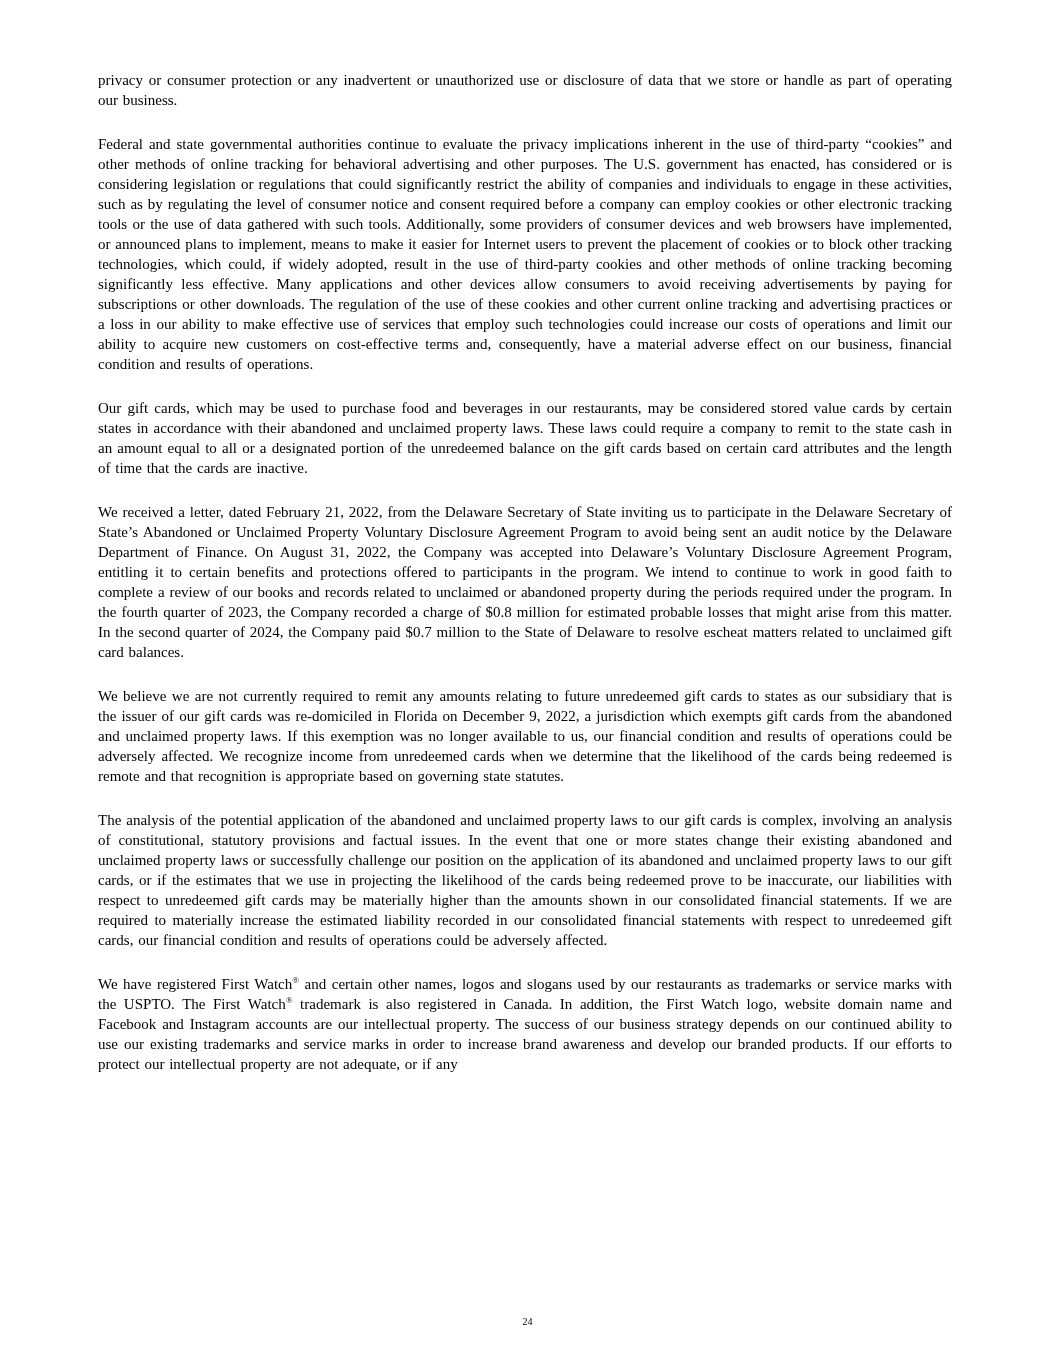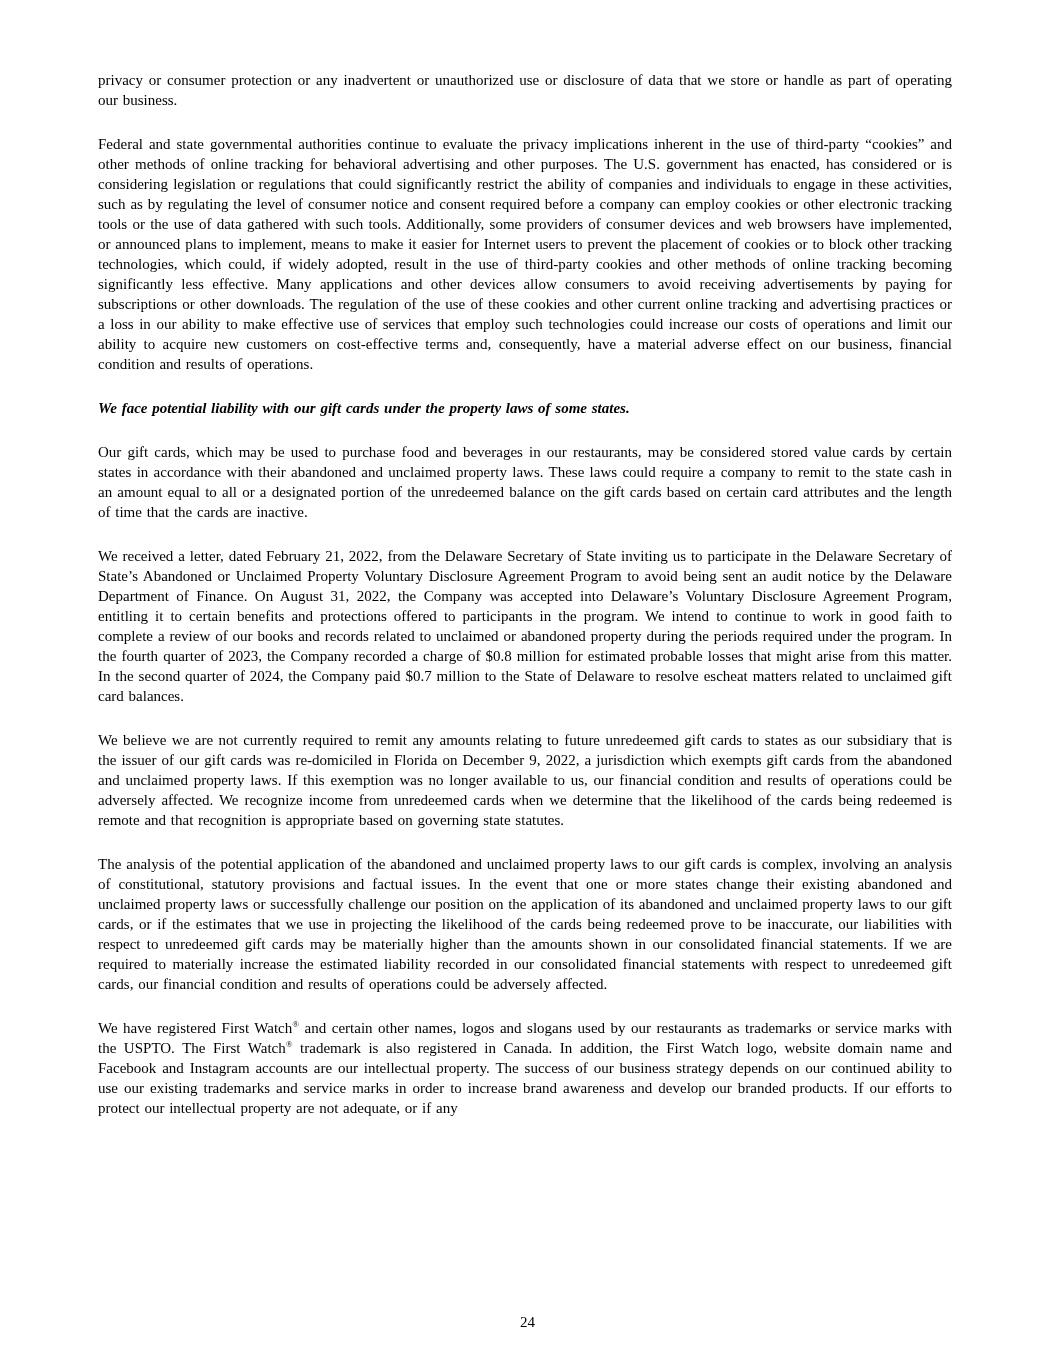--- a/index.html
+++ b/index.html
@@ -33,31 +33,30 @@
     font-size: 9px;
     line-height: 0;
     vertical-align: super;
   }
   .page-footer {
     position: absolute;
     top: 1312px;
     left: 0;
     width: 100%;
     text-align: center;
-    font-size: 15px;
+    font-size: 10px;
     line-height: 20px;
   }
 </style>
 </head>
 <body>
 
 <div class="page-content">
   <div class="block">privacy or consumer protection or any inadvertent or unauthorized use or disclosure of data that we store or handle as part of operating our business.</div>
   <div class="block">Federal and state governmental authorities continue to evaluate the privacy implications inherent in the use of third-party “cookies” and other methods of online tracking for behavioral advertising and other purposes. The U.S. government has enacted, has considered or is considering legislation or regulations that could significantly restrict the ability of companies and individuals to engage in these activities, such as by regulating the level of consumer notice and consent required before a company can employ cookies or other electronic tracking tools or the use of data gathered with such tools. Additionally, some providers of consumer devices and web browsers have implemented, or announced plans to implement, means to make it easier for Internet users to prevent the placement of cookies or to block other tracking technologies, which could, if widely adopted, result in the use of third-party cookies and other methods of online tracking becoming significantly less effective. Many applications and other devices allow consumers to avoid receiving advertisements by paying for subscriptions or other downloads. The regulation of the use of these cookies and other current online tracking and advertising practices or a loss in our ability to make effective use of services that employ such technologies could increase our costs of operations and limit our ability to acquire new customers on cost-effective terms and, consequently, have a material adverse effect on our business, financial condition and results of operations.</div>
-  <div class="block heading">We face potential liability with our gift cards under the property laws of some states.</div>
   <div class="block">Our gift cards, which may be used to purchase food and beverages in our restaurants, may be considered stored value cards by certain states in accordance with their abandoned and unclaimed property laws. These laws could require a company to remit to the state cash in an amount equal to all or a designated portion of the unredeemed balance on the gift cards based on certain card attributes and the length of time that the cards are inactive.</div>
   <div class="block">We received a letter, dated February 21, 2022, from the Delaware Secretary of State inviting us to participate in the Delaware Secretary of State’s Abandoned or Unclaimed Property Voluntary Disclosure Agreement Program to avoid being sent an audit notice by the Delaware Department of Finance. On August 31, 2022, the Company was accepted into Delaware’s Voluntary Disclosure Agreement Program, entitling it to certain benefits and protections offered to participants in the program. We intend to continue to work in good faith to complete a review of our books and records related to unclaimed or abandoned property during the periods required under the program. In the fourth quarter of 2023, the Company recorded a charge of $0.8 million for estimated probable losses that might arise from this matter. In the second quarter of 2024, the Company paid $0.7 million to the State of Delaware to resolve escheat matters related to unclaimed gift card balances.</div>
   <div class="block">We believe we are not currently required to remit any amounts relating to future unredeemed gift cards to states as our subsidiary that is the issuer of our gift cards was re-domiciled in Florida on December 9, 2022, a jurisdiction which exempts gift cards from the abandoned and unclaimed property laws. If this exemption was no longer available to us, our financial condition and results of operations could be adversely affected. We recognize income from unredeemed cards when we determine that the likelihood of the cards being redeemed is remote and that recognition is appropriate based on governing state statutes.</div>
   <div class="block">The analysis of the potential application of the abandoned and unclaimed property laws to our gift cards is complex, involving an analysis of constitutional, statutory provisions and factual issues. In the event that one or more states change their existing abandoned and unclaimed property laws or successfully challenge our position on the application of its abandoned and unclaimed property laws to our gift cards, or if the estimates that we use in projecting the likelihood of the cards being redeemed prove to be inaccurate, our liabilities with respect to unredeemed gift cards may be materially higher than the amounts shown in our consolidated financial statements. If we are required to materially increase the estimated liability recorded in our consolidated financial statements with respect to unredeemed gift cards, our financial condition and results of operations could be adversely affected.</div>
   <div class="block">We have registered First Watch<sup>®</sup> and certain other names, logos and slogans used by our restaurants as trademarks or service marks with the USPTO. The First Watch<sup>®</sup> trademark is also registered in Canada. In addition, the First Watch logo, website domain name and Facebook and Instagram accounts are our intellectual property. The success of our business strategy depends on our continued ability to use our existing trademarks and service marks in order to increase brand awareness and develop our branded products. If our efforts to protect our intellectual property are not adequate, or if any</div>
 </div>
 
 <div class="page-footer">24</div>
 
 </body></html>

